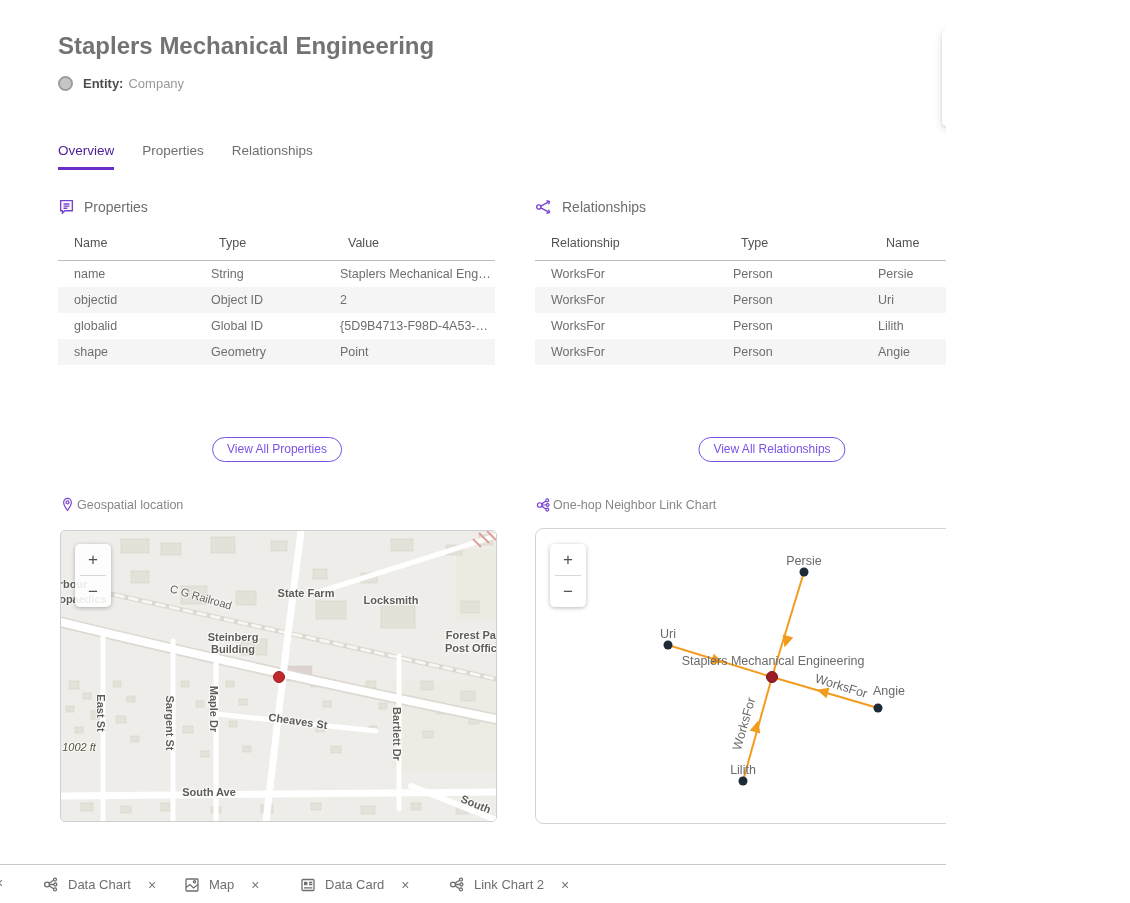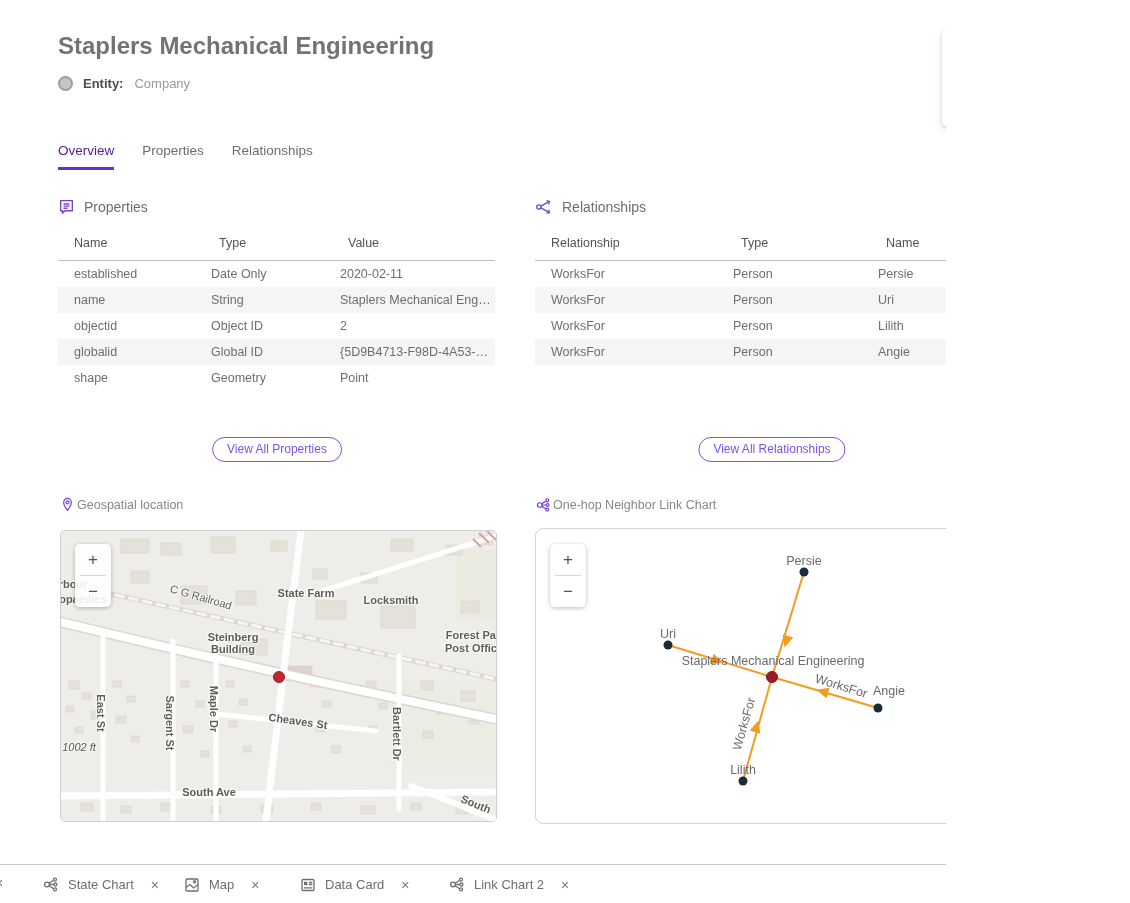--- a/index.html
+++ b/index.html
@@ -4,21 +4,21 @@
 <style>
   html,body{margin:0;padding:0;background:#fff;}
   .page{position:relative;width:946px;height:903px;background:#fff;overflow:hidden;
         font-family:"Liberation Sans",sans-serif;color:#6e6e6e;}
 
   
   .doc-title{position:absolute;left:58px;top:32px;font-size:24px;font-weight:700;color:#737373;}
   .entity-row{position:absolute;left:58px;top:76px;display:flex;align-items:center;font-size:13px;}
   .entity-dot{width:15px;height:15px;border-radius:50%;background:#c6c6c6;border:2px solid #9d9d9d;box-sizing:border-box;margin-right:10px;}
   .entity-label{font-weight:700;color:#4d4d4d;}
-  .entity-value{color:#9a9a9a;margin-left:11px;}
+  .entity-value{color:#9a9a9a;margin-left:5px;}
 
   
   .menu-card{position:absolute;left:942px;top:30px;width:156px;background:#fff;border-radius:4px;
              box-shadow:0 1px 3px rgba(0,0,0,.12),0 3px 10px rgba(0,0,0,.12);padding:7px 0;}
   .menu-item{display:flex;align-items:center;gap:15px;padding:12px 16px;color:#8f8f8f;font-size:13px;cursor:pointer;}
   .menu-item svg{flex:0 0 auto;}
 
   
   .tabs{position:absolute;left:58px;top:143px;display:flex;gap:28px;font-size:13.5px;}
   .tab{padding-bottom:9px;color:#6e6e6e;cursor:pointer;border-bottom:3px solid transparent;}
@@ -114,25 +114,20 @@
         <col style="width:163px">
       </colgroup>
     <thead>
       <tr>
         <th>Name</th>
         <th>Type</th>
         <th>Value</th>
       </tr>
     </thead>
     <tbody>
-      <tr>
-        <td>established</td>
-        <td>Date Only</td>
-        <td>2020-02-11</td>
-      </tr>
       <tr>
         <td>name</td>
         <td>String</td>
         <td>Staplers Mechanical Eng…</td>
       </tr>
       <tr>
         <td>objectid</td>
         <td>Object ID</td>
         <td>2</td>
       </tr>
@@ -374,21 +369,21 @@
     <span class="partial-close">×</span>
 
     <div class="ftab" style="left:42px;">
       <svg width="17" height="17" viewBox="0 0 17 17" fill="none" stroke="#6e6e6e" stroke-width="1.3">
         <circle cx="5" cy="8.5" r="2.4"></circle>
         <path d="M7 7.3 L11.6 4.2 M7.4 8.5 L11.9 8.5 M7 9.7 L11.6 12.8"></path>
         <circle cx="13" cy="3.6" r="1.5"></circle>
           <circle cx="13.4" cy="8.5" r="1.5"></circle>
           <circle cx="13" cy="13.4" r="1.5"></circle>
       </svg>
-      <span>State Chart</span>
+      <span>Data Chart</span>
       <span class="fclose">×</span>
     </div>
 
     <div class="ftab" style="left:184px;">
       <svg width="16" height="16" viewBox="0 0 16 16" fill="none" stroke="#6e6e6e" stroke-width="1.3">
         <rect x="2" y="2" width="12" height="12" rx="1"></rect>
         <path d="M2 10.5 L6 7.5 L9.5 11 L14 7.5"></path>
         <circle cx="10.5" cy="4.8" r="1.1"></circle>
       </svg>
       <span>Map</span>

